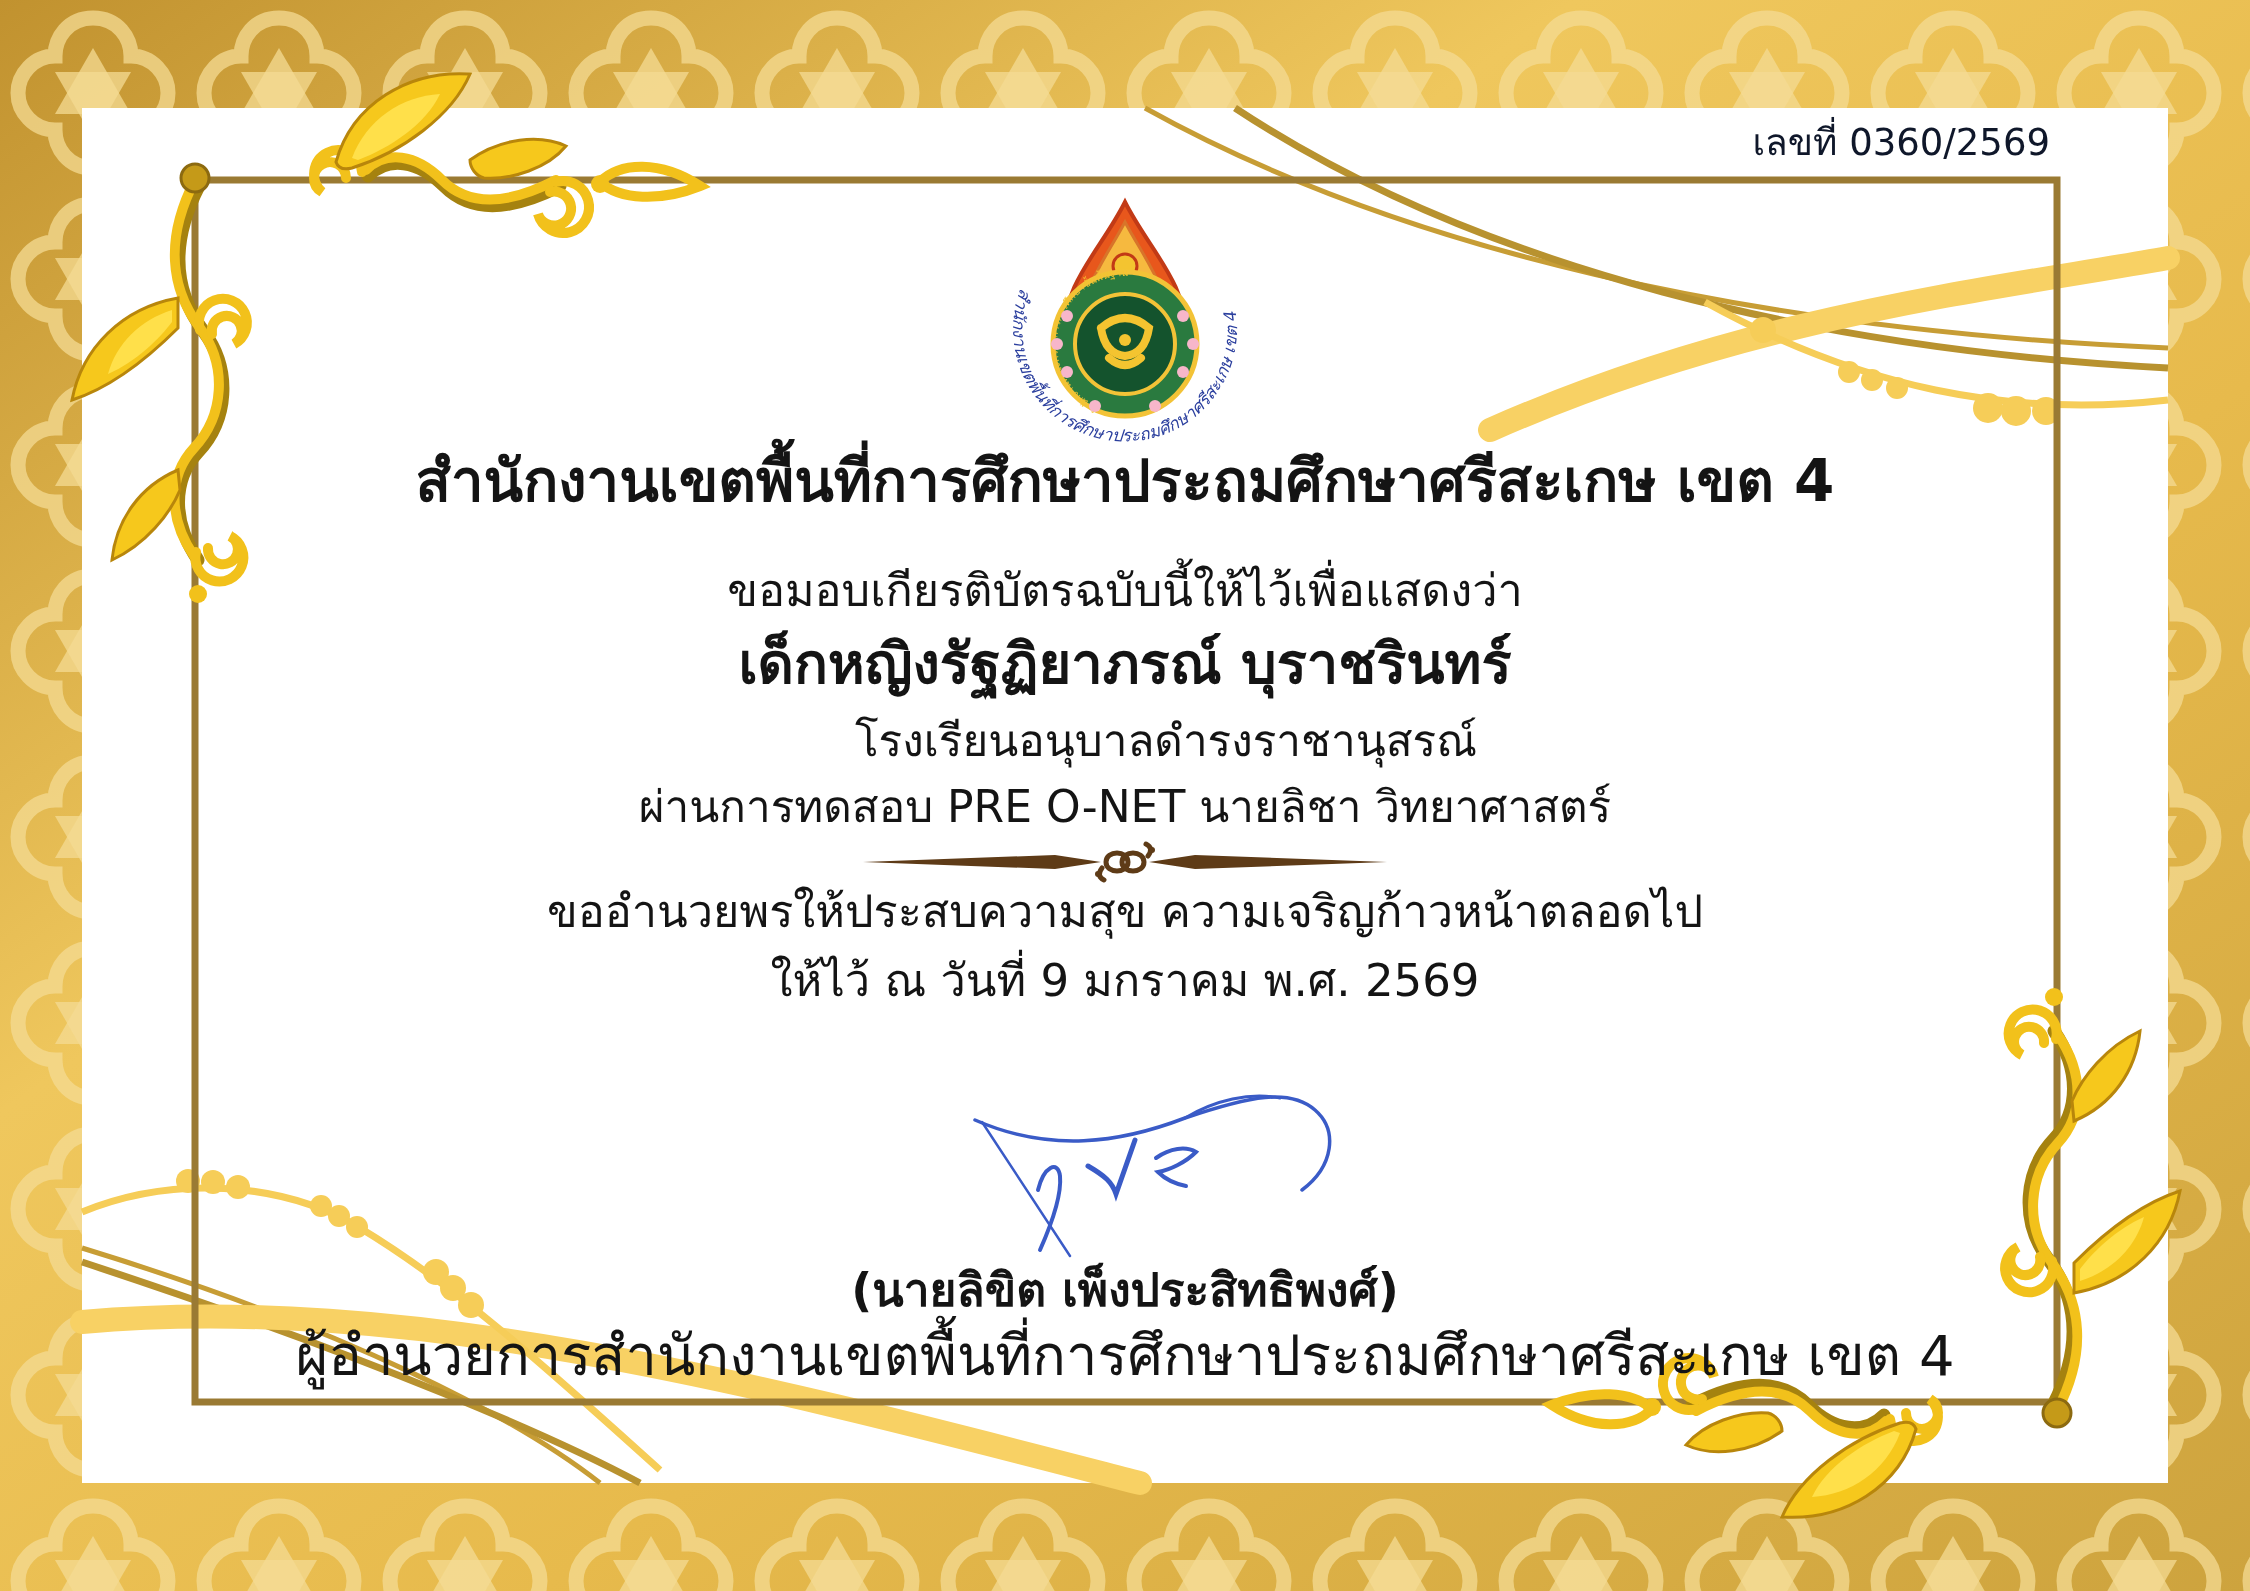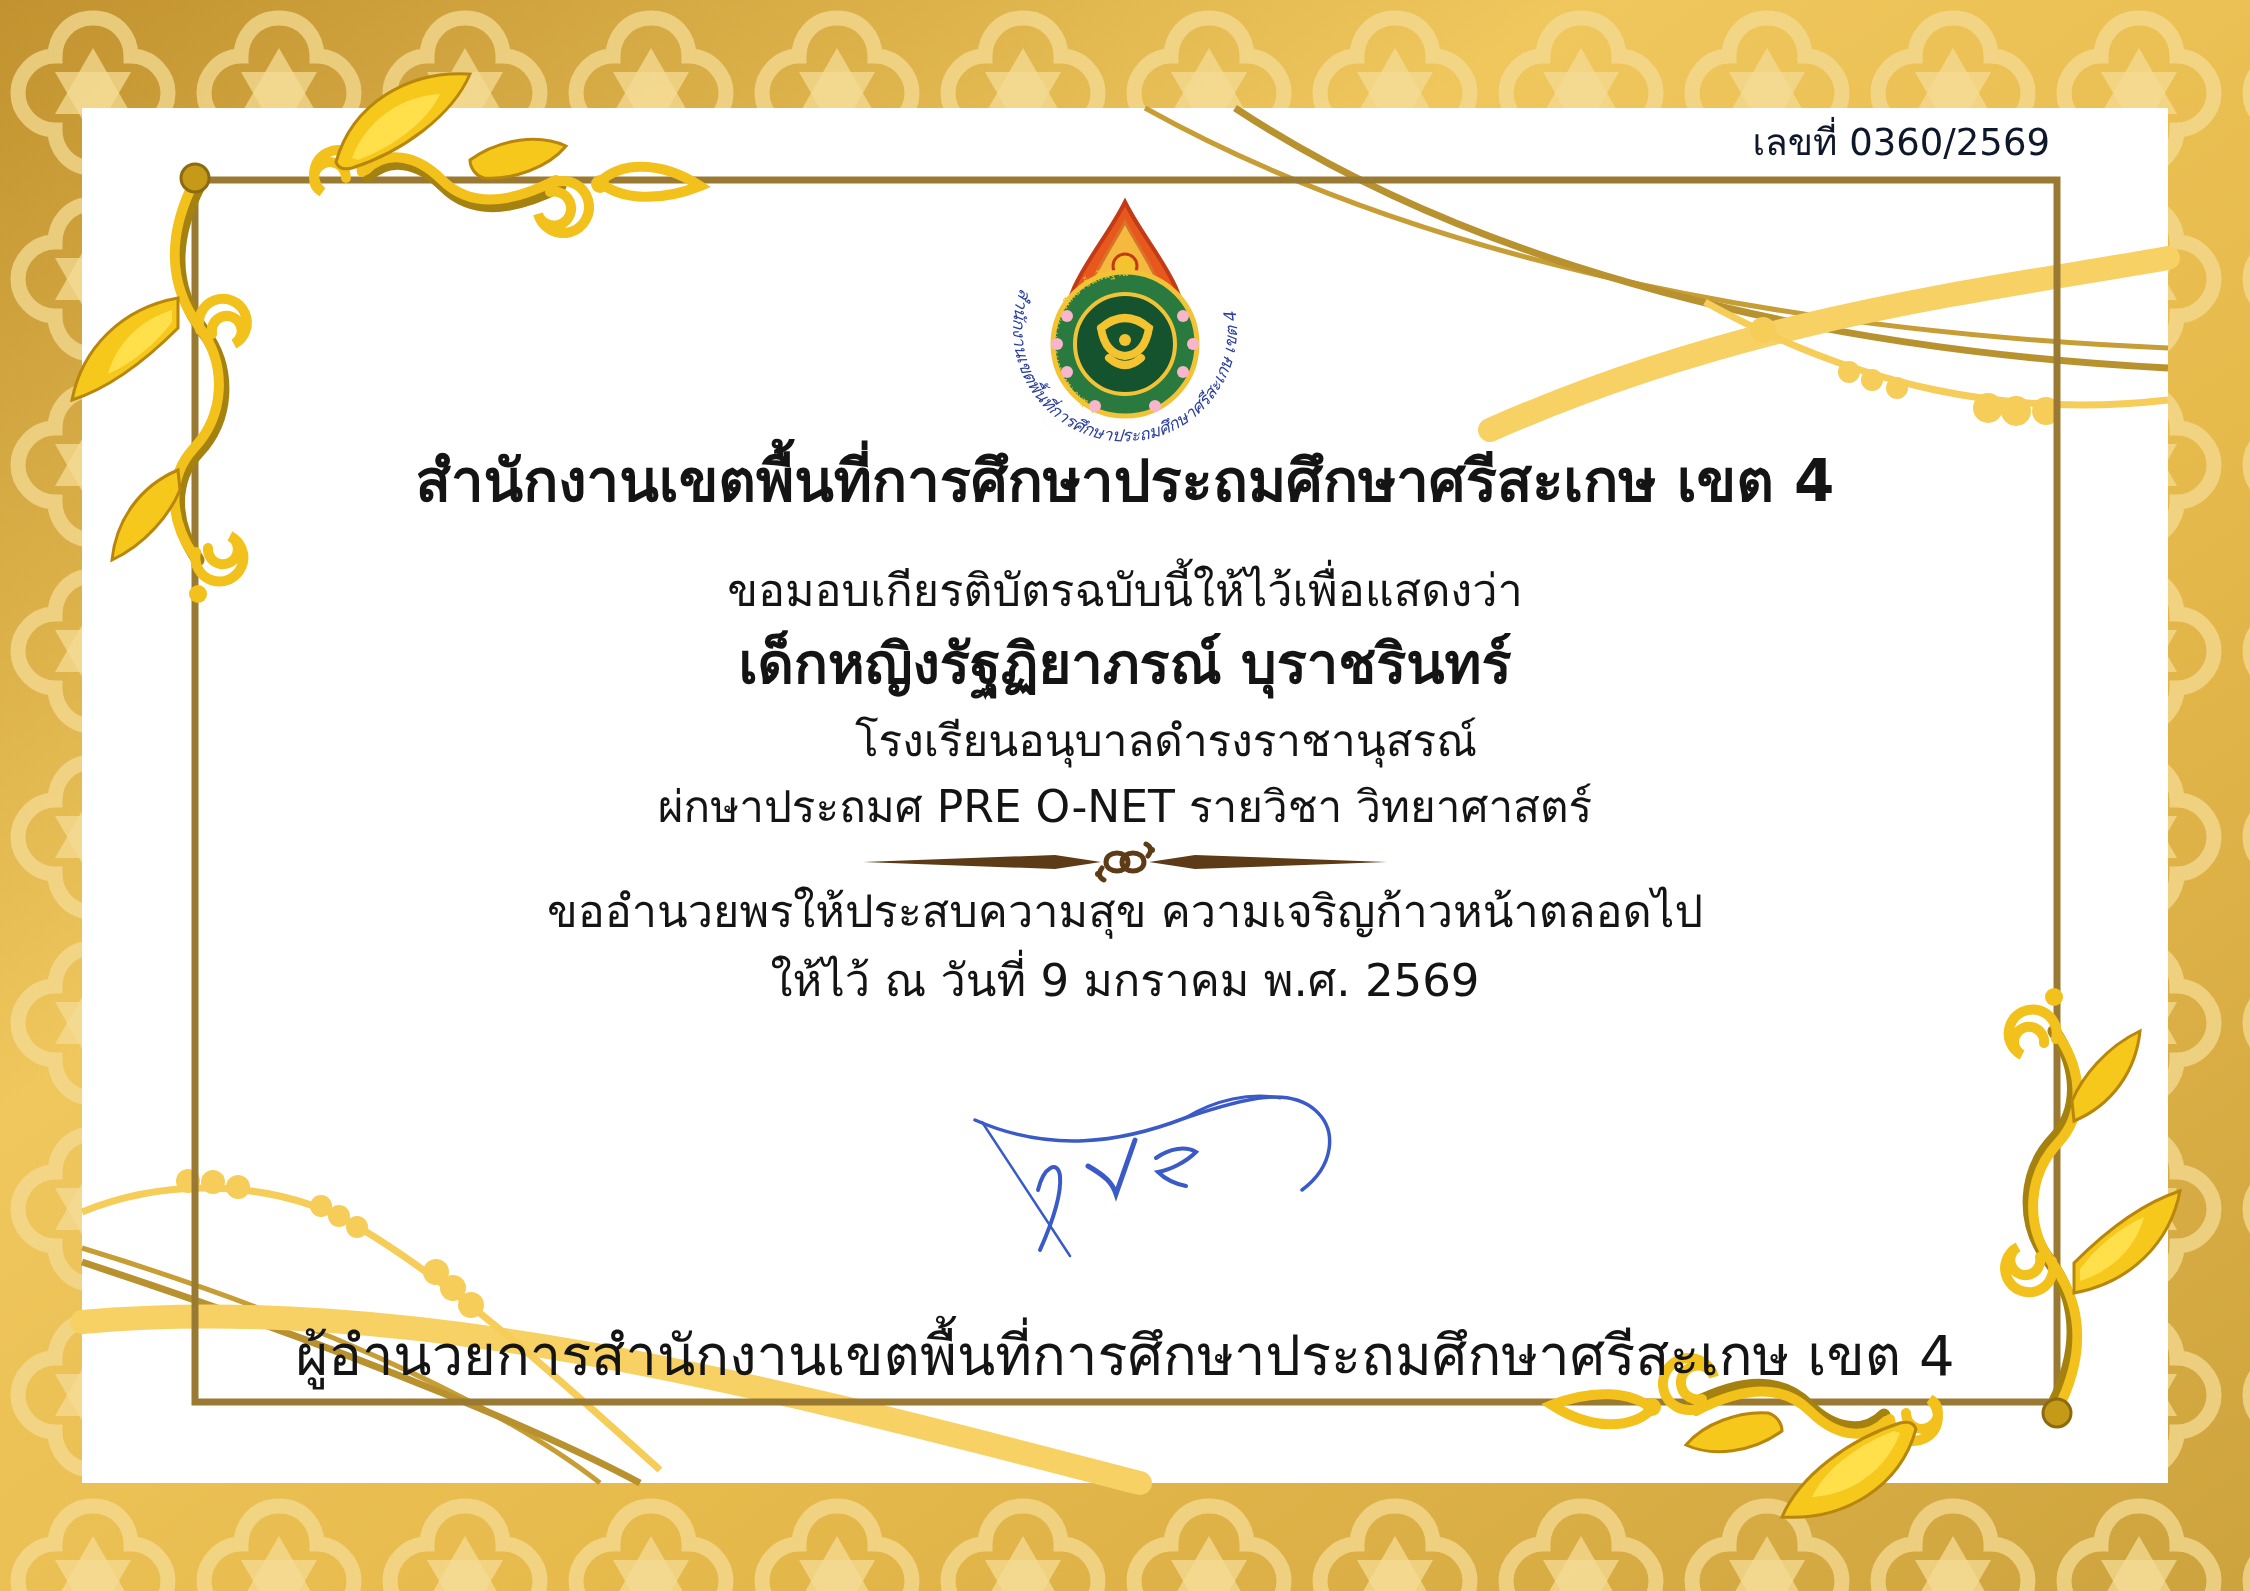--- a/index.html
+++ b/index.html
@@ -164,21 +164,21 @@
     <text font-size="17" fill="#2b3f9e" font-style="italic">
       <textPath href="#arcPath" startOffset="0">สำนักงานเขตพื้นที่การศึกษาประถมศึกษาศรีสะเกษ เขต 4</textPath>
     </text>
   </svg>
 
   <div class="cert-no">เลขที่ 0360/2569</div>
   <div class="txt org">สำนักงานเขตพื้นที่การศึกษาประถมศึกษาศรีสะเกษ เขต 4</div>
   <div class="txt intro">ขอมอบเกียรติบัตรฉบับนี้ให้ไว้เพื่อแสดงว่า</div>
   <div class="txt recipient">เด็กหญิงรัฐฏิยาภรณ์ บุราชรินทร์</div>
   <div class="txt school">โรงเรียนอนุบาลดำรงราชานุสรณ์</div>
-  <div class="txt achievement">ผ่กษาประถมศ PRE O-NET รายวิชา วิทยาศาสตร์</div>
+  <div class="txt achievement">ผ่านการทดสอบ PRE O-NET นายลิชา วิทยาศาสตร์</div>
 
   <svg class="layer" style="left:855px;top:838px" width="540" height="48" viewBox="0 0 540 48">
     <polygon points="8,24 200,17 246,24 200,31" fill="#5e3b17"></polygon>
     <polygon points="532,24 340,17 294,24 340,31" fill="#5e3b17"></polygon>
     <g fill="none" stroke="#5e3b17" stroke-width="5" stroke-linecap="round">
       <path d="M 251,24 C 251,12 273,12 273,24 C 273,36 251,36 251,24 Z"></path>
       <path d="M 267,24 C 267,12 289,12 289,24 C 289,36 267,36 267,24 Z"></path>
       <path d="M 247,30 q -6,8 2,12"></path>
       <path d="M 293,18 q 6,-8 -2,-12"></path>
     </g>
@@ -193,15 +193,16 @@
     <g fill="none" stroke="#3a5bc7" stroke-linecap="round">
       <path stroke-width="3.5" d="M 15,62 C 90,95 160,85 225,60 C 290,38 330,30 355,52 C 378,72 374,108 342,132"></path>
       <path stroke-width="2.5" d="M 22,64 L 110,198"></path>
       <path stroke-width="4" d="M 78,132 C 84,108 98,102 100,118 C 102,140 88,174 80,192"></path>
       <path stroke-width="5" d="M 128,108 C 145,118 152,124 156,136 L 175,82"></path>
       <path stroke-width="4" d="M 196,100 C 210,90 226,88 236,94 C 226,104 210,112 198,114 C 206,122 216,126 226,128"></path>
       <path stroke-width="3" d="M 225,60 C 255,42 290,34 320,40"></path>
     </g>
   </svg>
 
+  <div class="txt signer-name">(นายลิขิต เพ็งประสิทธิพงศ์)</div>
   <div class="txt signer-title">ผู้อำนวยการสำนักงานเขตพื้นที่การศึกษาประถมศึกษาศรีสะเกษ เขต 4</div>
 
 </div>
 
 </body></html>

